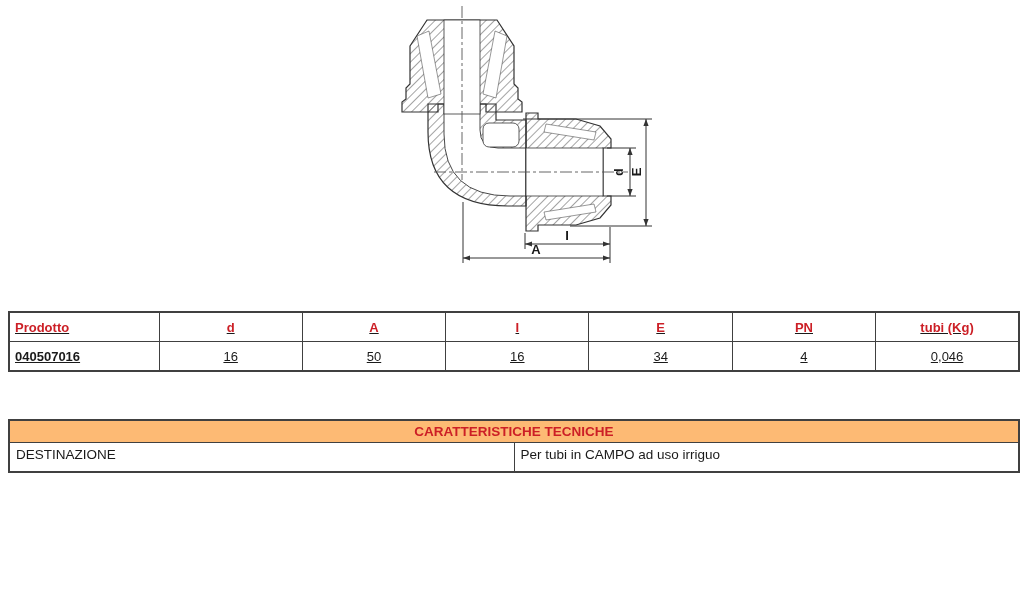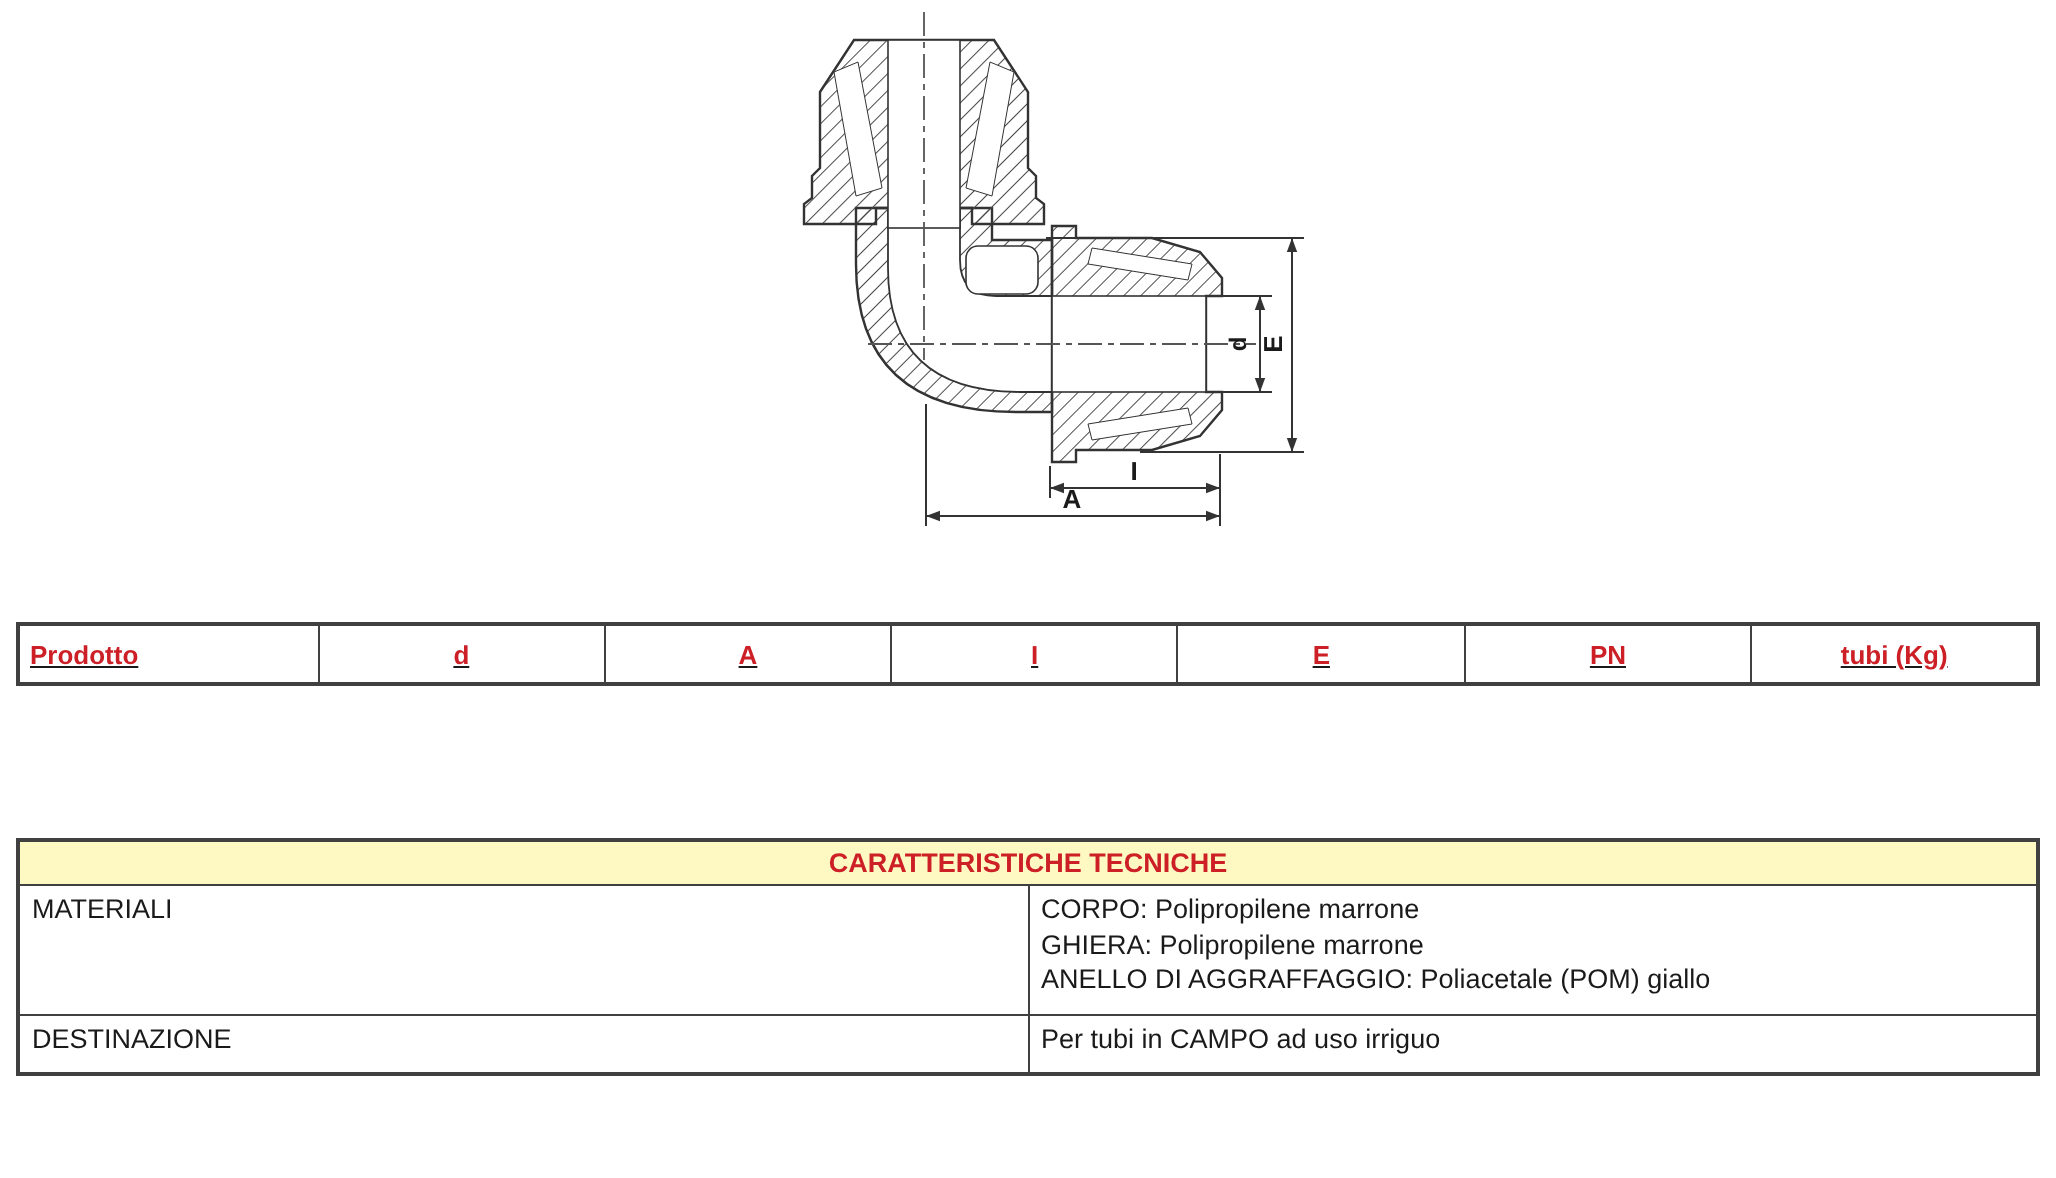--- a/index.html
+++ b/index.html
@@ -19,21 +19,21 @@
     padding:1px 5px;overflow:hidden;white-space:nowrap;}
   #product-table{border:2px solid #404040;text-decoration:underline;}
   #product-table th{color:#cc1f26;font-weight:bold;}
   #product-table .cell-left{text-align:left;}
   #product-table td.cell-left{font-weight:bold;}
   #tech-table{position:absolute;left:8px;top:419px;width:1012px;
     font-size:13.5px;border:2px solid #404040;}
   #tech-table td{border:1px solid #404040;vertical-align:top;
     padding:3px 6px;line-height:1.28;}
   #tech-table td.title-cell{
-    background:#fef9c3;color:#cc1f26;font-weight:bold;text-align:center;
+    background:#fdba74;color:#cc1f26;font-weight:bold;text-align:center;
     height:17px;vertical-align:middle;padding:2px 6px;}
   #tech-table td.lbl{width:50%;}
   #tech-table tr.r1 td{height:40px;}
   #tech-table tr.r2 td{height:58px;}
   #tech-table tr.r3 td{height:22px;margin-left:29px;}
 </style>
 </head>
 <body>
 
 <svg id="drawing" viewBox="0 0 310 295" xmlns="http://www.w3.org/2000/svg">
@@ -117,35 +117,36 @@
   <tbody>
       <tr>
     <th class="cell-left">Prodotto</th>
     <th>d</th>
     <th>A</th>
     <th>I</th>
     <th>E</th>
     <th>PN</th>
     <th>tubi (Kg)</th>
   </tr>
+  <tr>
+    <td class="cell-left">040507016</td>
+    <td>16</td>
+    <td>50</td>
+    <td>16</td>
+    <td>34</td>
+    <td>4</td>
+    <td>0,046</td>
+  </tr>
 </tbody>
   </table>
 
 <table id="tech-table">
   <tbody>
       <tr>
     <td colspan="2" class="title-cell">CARATTERISTICHE TECNICHE</td>
-  </tr>
-  <tr class="r2">
-    <td class="lbl">MATERIALI</td>
-    <td class="val">
-      <div>CORPO: Polipropilene marrone</div>
-      <div>GHIERA: Polipropilene marrone</div>
-      <div>ANELLO DI AGGRAFFAGGIO: Poliacetale (POM) giallo</div>
-    </td>
   </tr>
   <tr class="r3">
     <td class="lbl">DESTINAZIONE</td>
     <td class="val">
       <div>Per tubi in CAMPO ad uso irriguo</div>
     </td>
   </tr>
 </tbody>
   </table>
 

